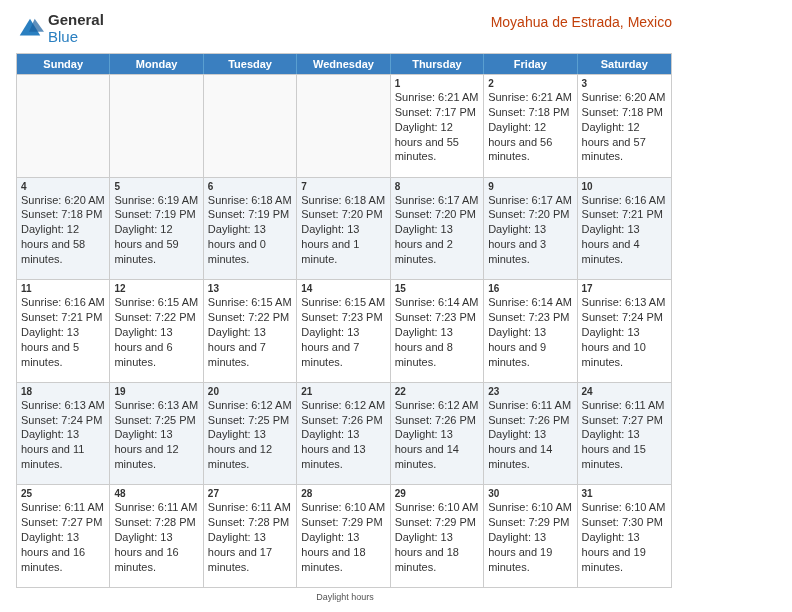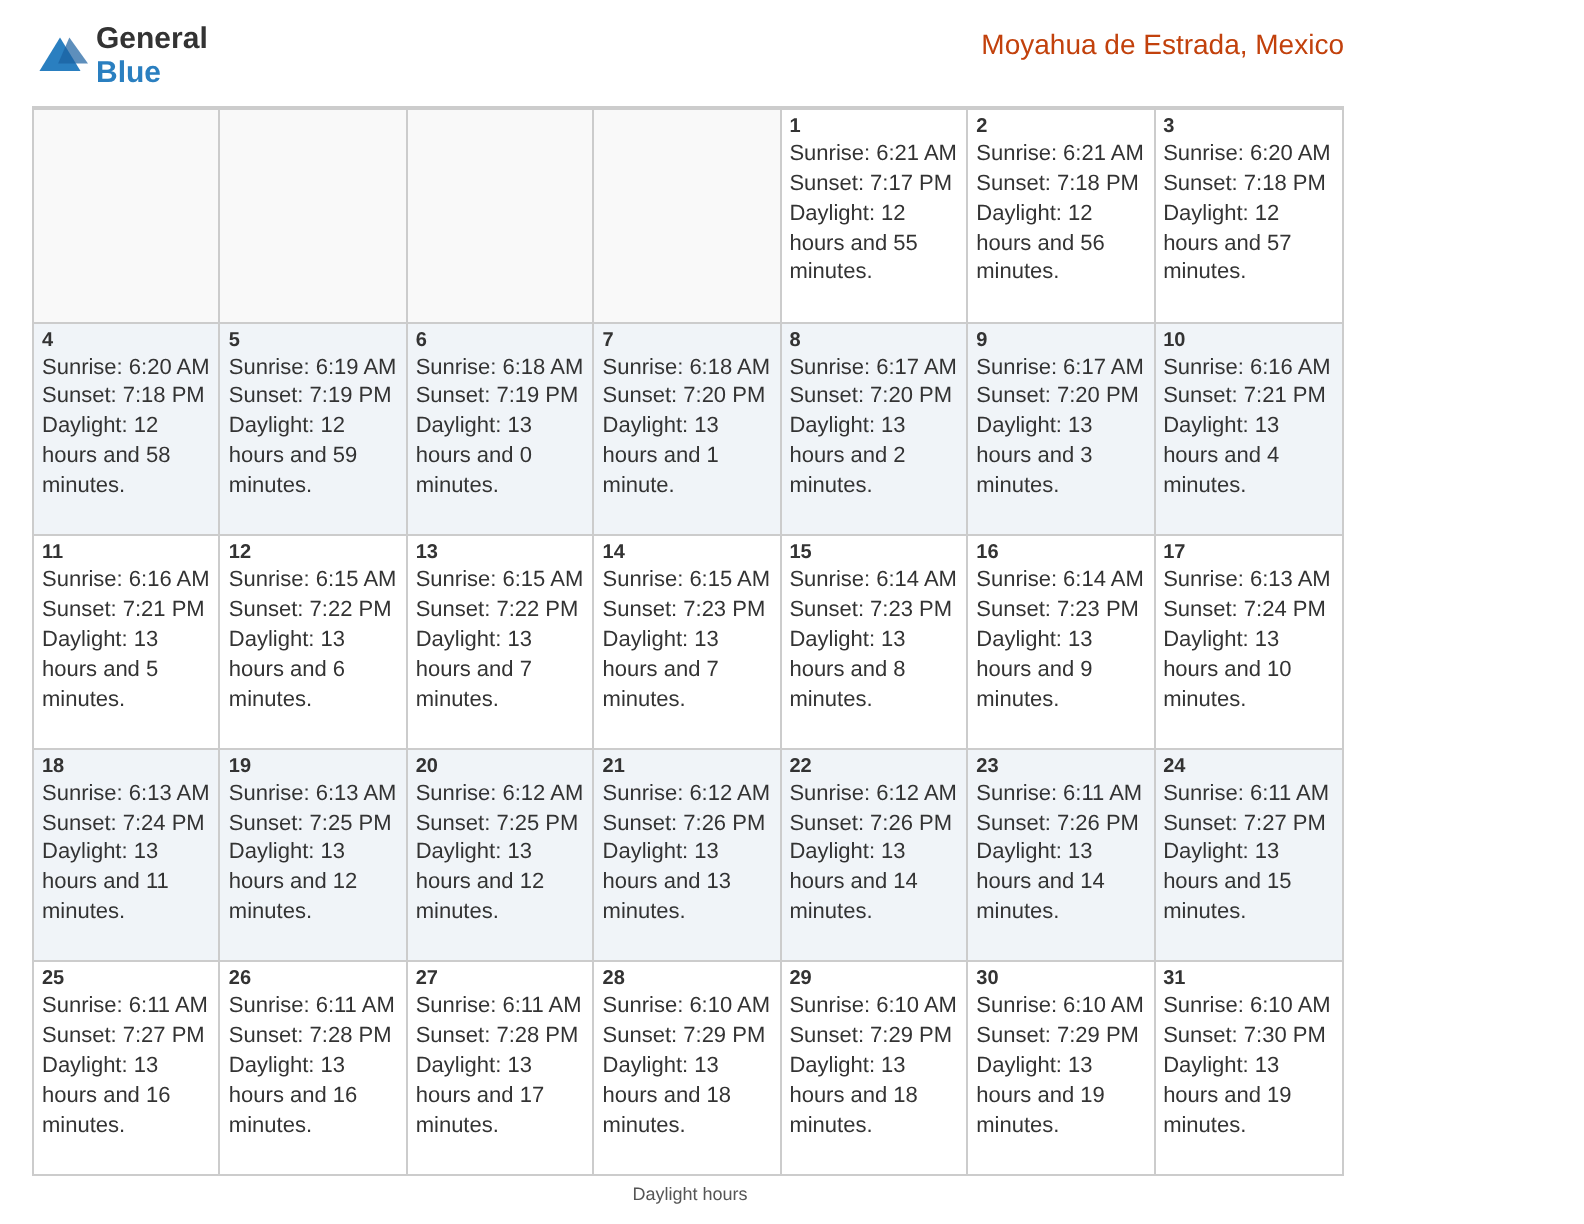--- a/index.html
+++ b/index.html
@@ -33,21 +33,21 @@
       flex-direction: column;
       line-height: 1.1;
     }
     .logo-general {
       font-size: 15px;
       font-weight: bold;
       color: #333;
     }
     .logo-blue {
       font-size: 15px;
-      font-weight: bold;
+      font-weight: normal;
       color: #2a7fc0;
     }
     .logo-icon {
       width: 28px;
       height: 28px;
     }
     .title-block {
       text-align: right;
     }
     .main-title {
@@ -138,20 +138,29 @@
         <span class="logo-general">General</span>
         <span class="logo-blue">Blue</span>
       </div>
     </div>
     <div class="title-block">
       <div class="subtitle">Moyahua de Estrada, Mexico</div>
     </div>
   </div>
 
   <div class="calendar">
+    <div class="cal-header" id="cal-header">
+        <div class="cal-header-cell">Sunday</div>
+        <div class="cal-header-cell">Monday</div>
+        <div class="cal-header-cell">Tuesday</div>
+        <div class="cal-header-cell">Wednesday</div>
+        <div class="cal-header-cell">Thursday</div>
+        <div class="cal-header-cell">Friday</div>
+        <div class="cal-header-cell">Saturday</div>
+      </div>
     <div class="cal-body" id="cal-body">
         <div class="cal-row">
           <div class="cal-cell empty"></div>
           <div class="cal-cell empty"></div>
           <div class="cal-cell empty"></div>
           <div class="cal-cell empty"></div>
           <div class="cal-cell">
             <span class="cell-day">1</span>
             <div class="cell-info">Sunrise: 6:21 AM<br>Sunset: 7:17 PM<br>Daylight: 12 hours and 55 minutes.</div>
           </div>
@@ -253,21 +262,21 @@
             <span class="cell-day">24</span>
             <div class="cell-info">Sunrise: 6:11 AM<br>Sunset: 7:27 PM<br>Daylight: 13 hours and 15 minutes.</div>
           </div>
         </div>
         <div class="cal-row">
           <div class="cal-cell">
             <span class="cell-day">25</span>
             <div class="cell-info">Sunrise: 6:11 AM<br>Sunset: 7:27 PM<br>Daylight: 13 hours and 16 minutes.</div>
           </div>
           <div class="cal-cell">
-            <span class="cell-day">26</span>
+            <span class="cell-day">48</span>
             <div class="cell-info">Sunrise: 6:11 AM<br>Sunset: 7:28 PM<br>Daylight: 13 hours and 16 minutes.</div>
           </div>
           <div class="cal-cell">
             <span class="cell-day">27</span>
             <div class="cell-info">Sunrise: 6:11 AM<br>Sunset: 7:28 PM<br>Daylight: 13 hours and 17 minutes.</div>
           </div>
           <div class="cal-cell">
             <span class="cell-day">28</span>
             <div class="cell-info">Sunrise: 6:10 AM<br>Sunset: 7:29 PM<br>Daylight: 13 hours and 18 minutes.</div>
           </div>

